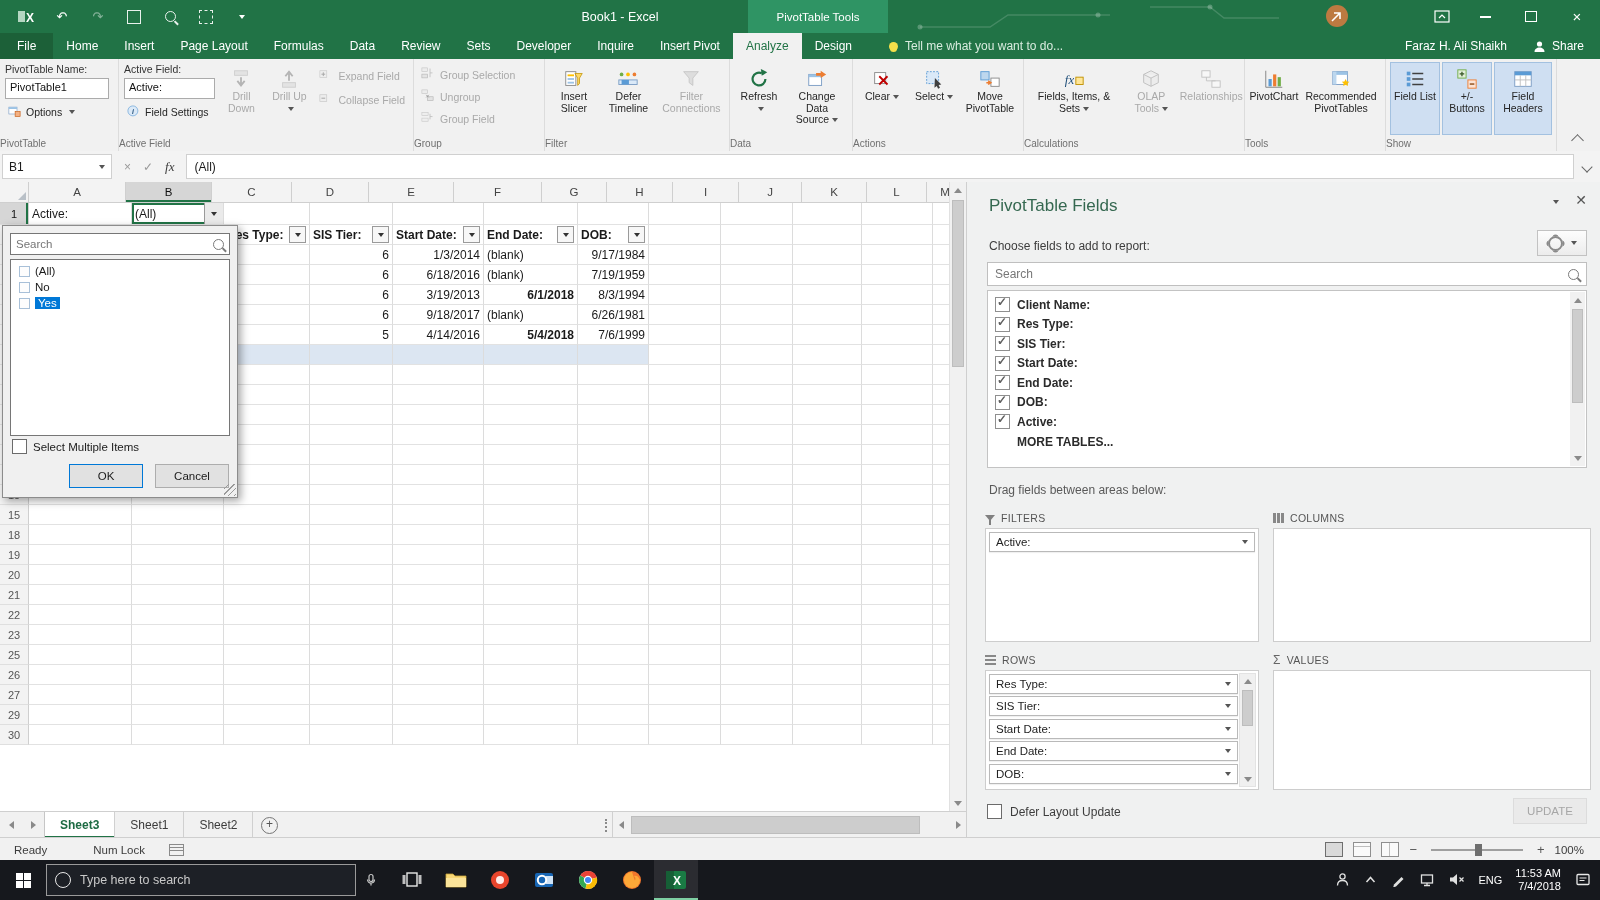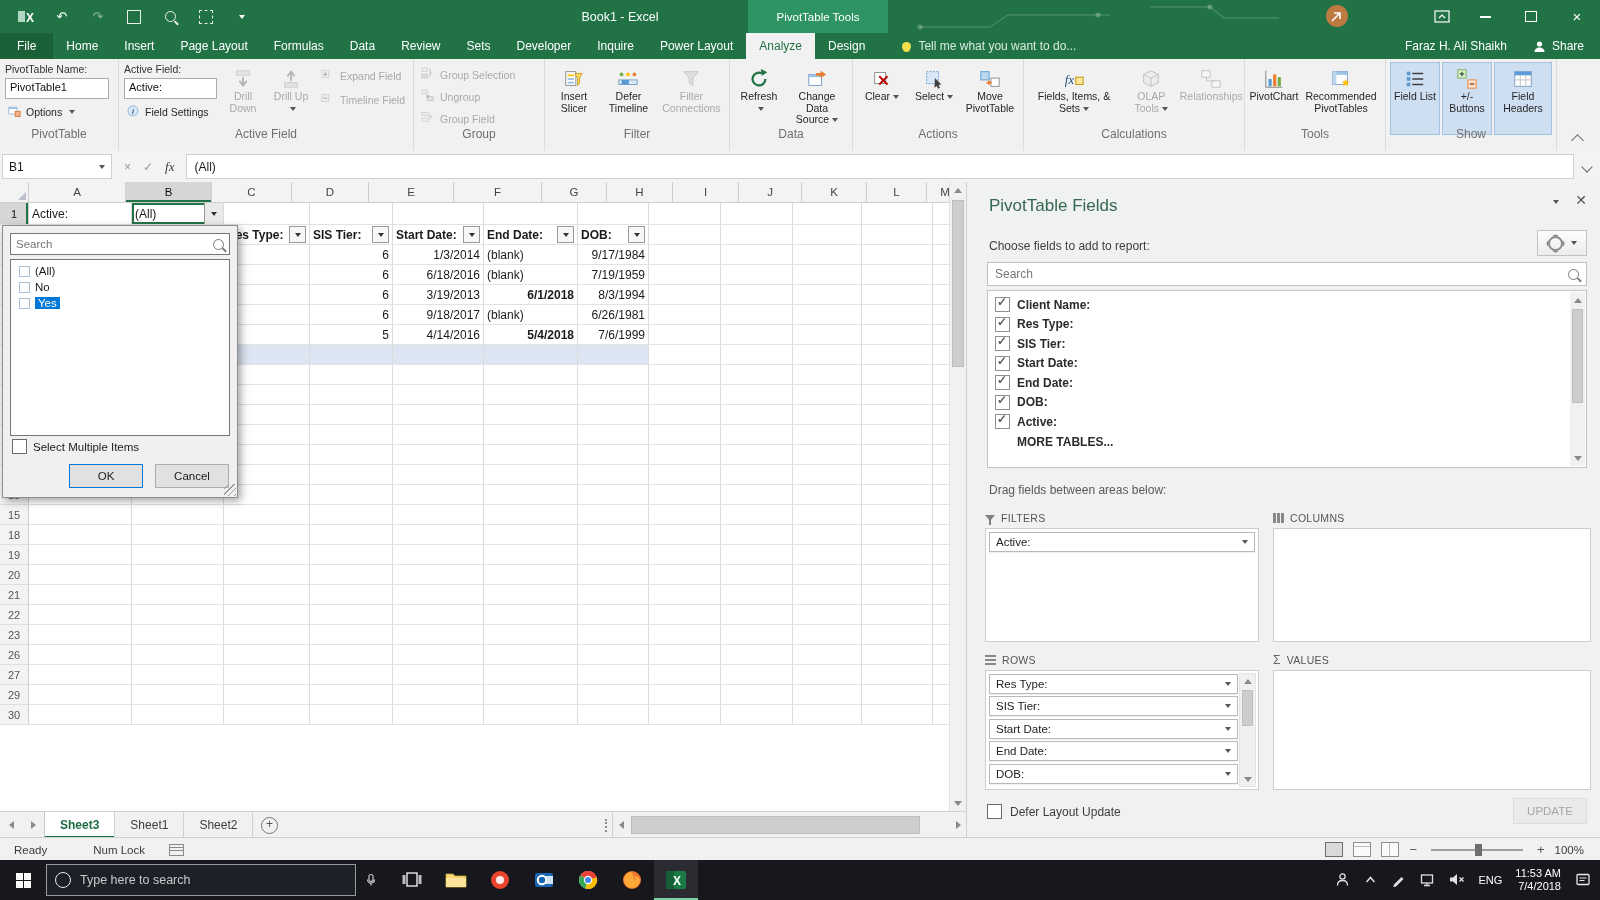--- a/index.html
+++ b/index.html
@@ -28,21 +28,21 @@
   .rtab{padding:0 13px;display:flex;align-items:center;white-space:nowrap}
   .rtab.file{background:#1c6038;padding:0 17px}
   .rtab.active{background:#f1f1f1;color:#217346}
   .tellme{display:flex;align-items:center;gap:7px;margin-left:24px;color:#d9ecdf;white-space:nowrap}
   .bulb{width:9px;height:9px;border-radius:50%;background:#f5e04a;box-shadow:0 2px 0 -1px #f5e04a}
   .tabrow-right{margin-left:auto;display:flex;align-items:center;gap:26px;padding-right:16px;white-space:nowrap}
   .share{display:flex;align-items:center;gap:6px}
   
   .ribbon{position:absolute;left:0;top:59px;width:1600px;height:92px;background:#f1f1f1;border-bottom:1px solid #d2d2d2;display:flex;align-items:stretch}
   .rgroup{position:relative;flex:none;border-right:1px solid #dcdcdc;padding:3px 3px 16px;display:flex}
-  .glabel{position:absolute;bottom:10px;left:0;right:0;text-align:center;font-size:12px;color:#707070;white-space:nowrap;overflow:hidden}
+  .glabel{position:absolute;bottom:2px;left:0;right:0;font-size:10px;color:#707070;white-space:nowrap;overflow:hidden}
   .bigbtn{flex:1 1 auto;min-width:44px;display:flex;flex-direction:column;align-items:center;padding:3px 2px 0;margin:0 1px;border:1px solid transparent}
   .bigbtn .bicon{height:25px;display:flex;align-items:center;justify-content:center}
   .blabel{font-size:10.5px;line-height:11.5px;text-align:center;color:#262626}
   .bigbtn.active{background:#cfdff2;border-color:#a3c1e0}
   .bigbtn.disabled .blabel{color:#a9a9a9}
   .bigbtn.disabled .bicon,.smallbtn.disabled .sicon{filter:grayscale(1);opacity:.45}
   .dar{display:inline-block;width:0;height:0;border-left:3.5px solid transparent;border-right:3.5px solid transparent;border-top:4px solid #555;vertical-align:middle;margin-left:3px}
   .pcol{display:flex;flex-direction:column;gap:3px;font-size:10.5px;color:#333;width:104px;padding:1px 2px}
   .pginput{background:#fff;border:1px solid #ababab;height:19px;line-height:17px;padding:0 4px;font-size:11px;color:#111}
   .pgbtn{display:flex;align-items:center;gap:4px;height:20px;padding:0 2px;color:#262626}
@@ -229,21 +229,21 @@
       <div class="rtab file">File</div>
       <div class="rtab">Home</div>
       <div class="rtab">Insert</div>
       <div class="rtab">Page Layout</div>
       <div class="rtab">Formulas</div>
       <div class="rtab">Data</div>
       <div class="rtab">Review</div>
       <div class="rtab">Sets</div>
       <div class="rtab">Developer</div>
       <div class="rtab">Inquire</div>
-      <div class="rtab">Power Layout</div>
+      <div class="rtab">Insert Pivot</div>
       <div class="rtab active">Analyze</div>
       <div class="rtab">Design</div>
     </div>
   <div class="tellme">
     <span class="bulb"></span>
     <span>Tell me what you want to do...</span>
   </div>
   <div class="tabrow-right">
     <span>Faraz H. Ali Shaikh</span>
     <span class="share">
@@ -309,21 +309,21 @@
               <rect x="3" y="6" width="11" height="11" fill="#e2efda" stroke="#70ad47"></rect>
               <path d="M5.5 11.5 h6 M8.5 8.5 v6" stroke="#375623" stroke-width="1.5"></path>
             </svg></span>
           <span>Expand Field</span>
         </div>
         <div class="smallbtn disabled">
           <span class="sicon"><svg viewBox="0 0 24 24" width="22" height="22">
               <rect x="3" y="6" width="11" height="11" fill="#fbe5d6" stroke="#ed7d31"></rect>
               <path d="M5.5 11.5 h6" stroke="#833c00" stroke-width="1.5"></path>
             </svg></span>
-          <span>Timeline Field</span>
+          <span>Collapse Field</span>
         </div>
       </div>
       <div class="glabel">Active Field</div>
     </div>
     <div class="rgroup" style="width: 124px;">
       <div class="smcol">
         <div class="smallbtn disabled">
           <span class="sicon"><svg viewBox="0 0 24 24" width="22" height="22">
               <rect x="3" y="3" width="9" height="6" fill="#ffe699" stroke="#bf9000"></rect>
               <rect x="3" y="13" width="9" height="6" fill="#bdd7ee" stroke="#2e75b6"></rect>
@@ -949,20 +949,35 @@
         <div class="gcell" style="width: 87px;"></div>
         <div class="gcell" style="width: 64px;"></div>
         <div class="gcell" style="width: 65px;"></div>
         <div class="gcell" style="width: 65px;"></div>
         <div class="gcell" style="width: 62px;"></div>
         <div class="gcell" style="width: 64px;"></div>
         <div class="gcell" style="width: 59px;"></div>
       </div>
       <div class="grow" style="height: 20px;">
         <div class="growhead" style="line-height: 20px;">23</div>
+        <div class="gcell" style="width: 96px;"></div>
+        <div class="gcell" style="width: 85px;"></div>
+        <div class="gcell" style="width: 79px;"></div>
+        <div class="gcell" style="width: 76px;"></div>
+        <div class="gcell" style="width: 84px;"></div>
+        <div class="gcell" style="width: 87px;"></div>
+        <div class="gcell" style="width: 64px;"></div>
+        <div class="gcell" style="width: 65px;"></div>
+        <div class="gcell" style="width: 65px;"></div>
+        <div class="gcell" style="width: 62px;"></div>
+        <div class="gcell" style="width: 64px;"></div>
+        <div class="gcell" style="width: 59px;"></div>
+      </div>
+      <div class="grow" style="height: 20px;">
+        <div class="growhead" style="line-height: 20px;">25</div>
         <div class="gcell" style="width: 96px;"></div>
         <div class="gcell" style="width: 85px;"></div>
         <div class="gcell" style="width: 79px;"></div>
         <div class="gcell" style="width: 76px;"></div>
         <div class="gcell" style="width: 84px;"></div>
         <div class="gcell" style="width: 87px;"></div>
         <div class="gcell" style="width: 64px;"></div>
         <div class="gcell" style="width: 65px;"></div>
         <div class="gcell" style="width: 65px;"></div>
         <div class="gcell" style="width: 62px;"></div>

